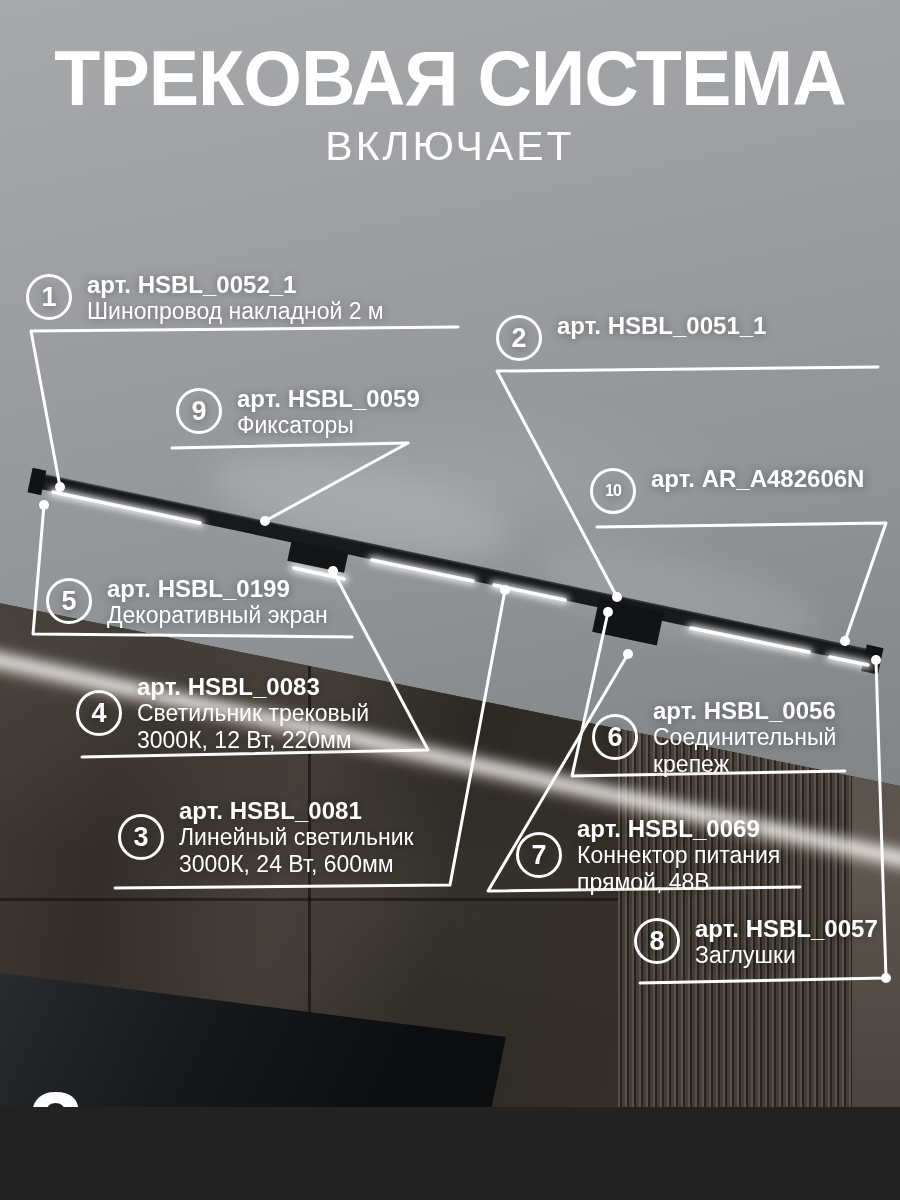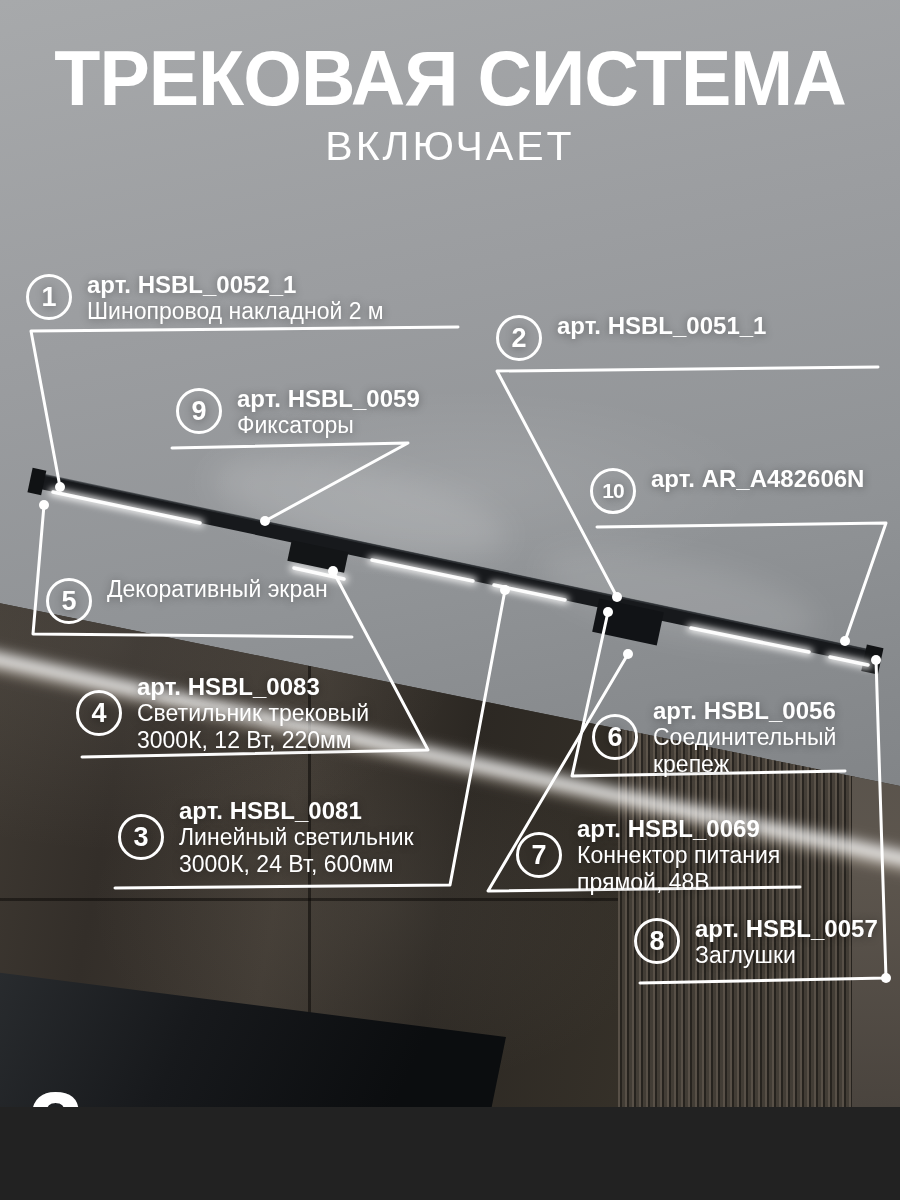--- a/index.html
+++ b/index.html
@@ -34,21 +34,21 @@
     background:linear-gradient(115deg,#2b2e31 0%,#17191c 38%,#0b0d0f 75%);
     clip-path:polygon(0% 8%,100% 33%,93% 100%,0% 100%);}
   .overlay-svg{position:absolute;inset:0;}
   
   .title{position:absolute;left:0;top:40px;width:100%;text-align:center;color:#fff;}
   .title-main{font-size:77px;font-weight:800;letter-spacing:-1px;line-height:1.0;transform:scaleX(.98);}
   .title-sub{font-size:41px;font-weight:400;letter-spacing:3px;line-height:1.05;margin-top:8px;}
   .callout{position:absolute;display:flex;gap:15px;color:#fff;text-shadow:0 1px 8px rgba(0,0,0,.35);}
   .badge{width:40px;height:40px;border:3px solid #fff;border-radius:50%;flex:none;
     display:flex;align-items:center;justify-content:center;font-weight:700;font-size:27px;}
-  .badge.small{font-size:21px;letter-spacing:-1px;}
+  .badge.small{font-size:16px;letter-spacing:-1px;}
   .mt2{margin-top:2px;} .mt16{margin-top:16px;}
   .art{font-weight:700;font-size:24px;line-height:1.1;}
   .desc{font-size:23px;font-weight:400;line-height:1.17;white-space:pre-line;}
   .warranty{position:absolute;left:28px;top:1086px;display:flex;color:#fff;}
   .w-num{font-size:100px;font-weight:800;line-height:.82;letter-spacing:-2px;}
   .w-col{margin-left:4px;margin-top:16px;}
   .w-line1{font-size:31px;font-weight:700;line-height:1.05;}
   .w-line2{font-size:54px;font-weight:700;line-height:.95;}
   .brand{position:absolute;left:256px;top:1094px;color:#fff;display:flex;align-items:center;}
   .brand-main{font-size:62px;font-weight:400;letter-spacing:.78em;line-height:1;}
@@ -165,20 +165,21 @@
   <div class="callout" style="left:590px;top:466px">
     <div class="badge small mt2">10</div>
     <div>
         <div class="art">арт. AR_A482606N</div>
       </div>
   </div>
 
   <div class="callout" style="left:46px;top:576px">
     <div class="badge mt2">5</div>
     <div>
+        <div class="art">арт. HSBL_0199</div>
          <div class="desc">Декоративный экран</div>
       </div>
   </div>
 
   <div class="callout" style="left:76px;top:674px">
     <div class="badge mt16">4</div>
     <div>
         <div class="art">арт. HSBL_0083</div>
          <div class="desc">Светильник трековый
 3000К, 12 Вт, 220мм</div>

